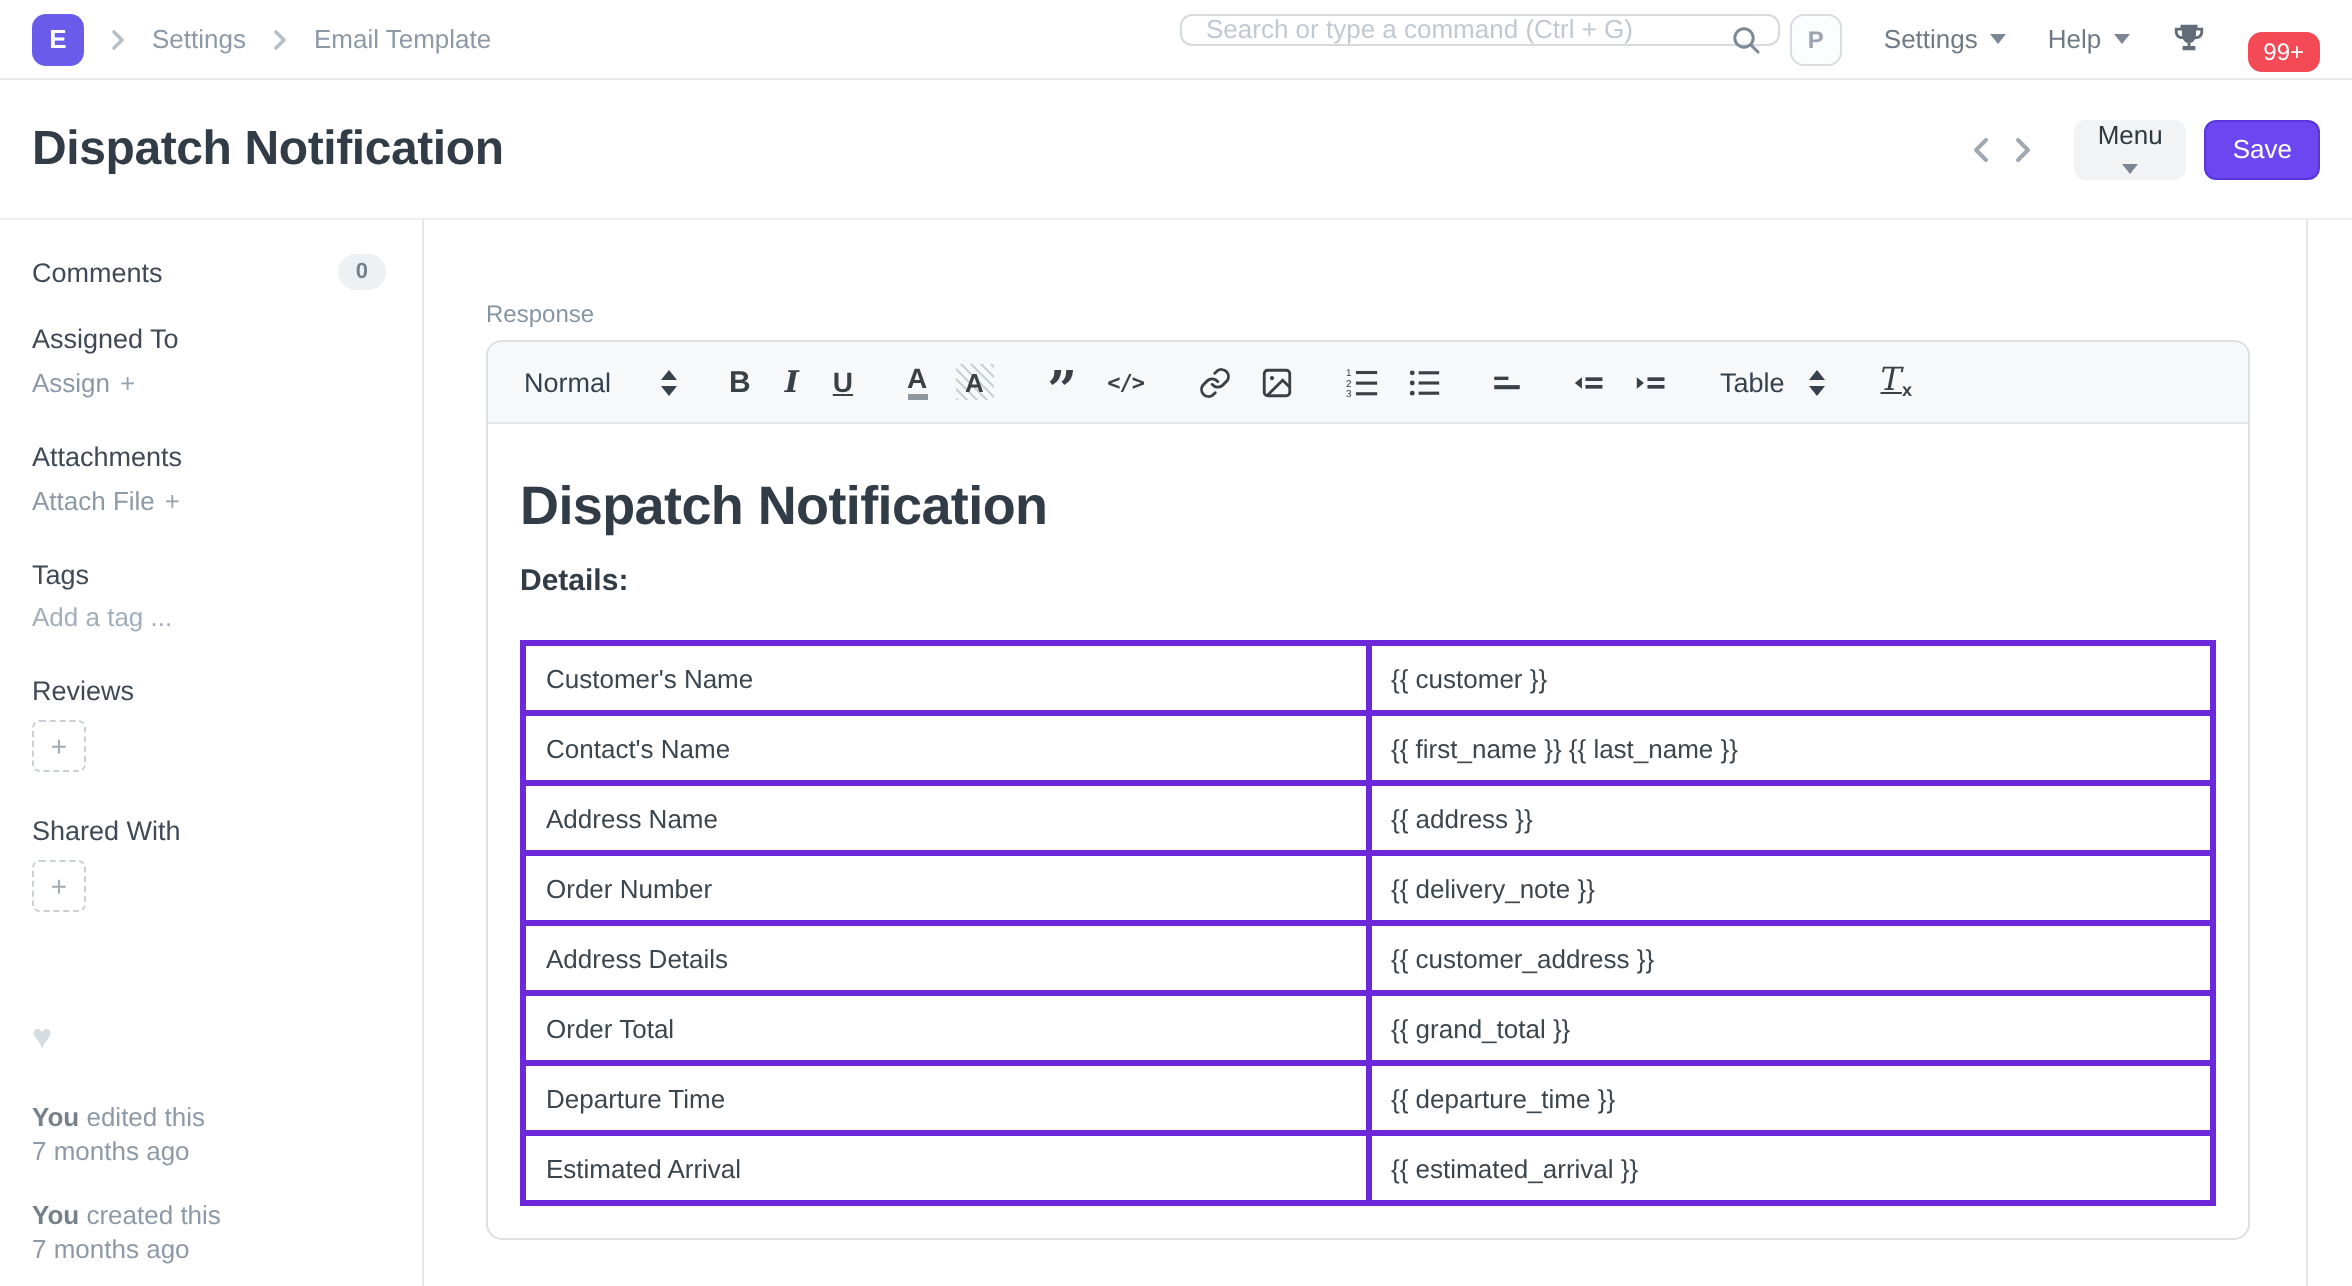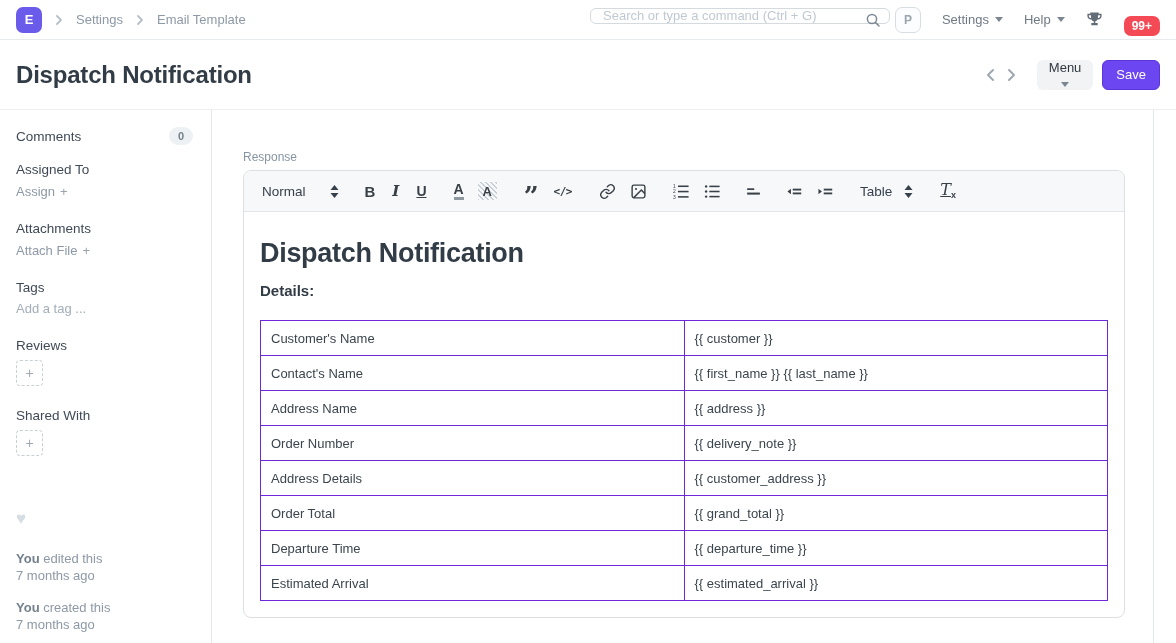--- a/index.html
+++ b/index.html
@@ -23,21 +23,21 @@
   .nav-right { margin-left:auto; display:flex; align-items:center; gap:21px; }
   .avatar { width:26px; height:26px; border:1px solid #d8dde2; border-radius:7px;
     background:#fcfdfe; color:#9aa5b0; font-size:12px; font-weight:600;
     display:flex; align-items:center; justify-content:center; }
   .nav-menu { display:flex; align-items:center; gap:6px; font-size:13px; font-weight:500;
     color:#6f7a85; cursor:pointer; }
   .caret { width:0; height:0; border-left:4px solid transparent; border-right:4px solid transparent;
     border-top:5px solid #7b8692; display:inline-block; }
   .trophy { color:#626d78; display:flex; }
   .notif-badge { background:var(--notification-bg,#f44a55); color:#fff; font-size:12px;
-    font-weight:bold; border-radius:7px; padding:3px 8px; line-height:14px; cursor:pointer;margin-top:12px; }
+    font-weight:normal; border-radius:7px; padding:3px 8px; line-height:14px; cursor:pointer;margin-top:12px; }
 
   
   .page-head { height:70px; display:flex; align-items:center; padding:0 16px;
     border-bottom:1px solid #eceef1; }
   .page-title { font-size:24px; font-weight:600; color:#323c46; letter-spacing:-0.2px; }
   .head-right { margin-left:auto; display:flex; align-items:center; }
   .nav-arrow { color:#9fa8b1; display:flex; cursor:pointer; padding:2px; }
   .btn { height:30px; border-radius:6px; font-size:13px; font-weight:500; cursor:pointer;
     display:inline-flex; align-items:center; border:none; font-family:"Liberation Sans",sans-serif; }
   .btn-menu { background:#f1f3f5; color:#2f3840; padding:0 12px; gap:7px; margin-left:16px;flex-direction:column; }
@@ -96,21 +96,21 @@
   .tb-clear { align-items:flex-start; }
   .clear-t { font-family:"DejaVu Serif",serif; font-style:italic; font-size:16px; line-height:16px;
     text-decoration:underline; }
   .clear-x { font-size:9px; font-weight:bold; margin-top:8px; }
 
   .editor-content { padding:0 16px 16px 16px; cursor:text; }
   .editor-content h1 { margin-top:26px; font-size:27px; font-weight:600; color:#323c46;
     letter-spacing:-0.3px; }
   .details { margin-top:13px; font-size:15px; font-weight:bold; color:#323c46; }
   .tpl-table { margin-top:21px; width:100%; border-collapse:collapse; }
-  .tpl-table td { border:1px solid #6d28d9; height:35px; padding:0 10px; font-size:13px;
+  .tpl-table td { border:3px solid #6d28d9; height:35px; padding:0 10px; font-size:13px;
     color:#3b454e; }
   .tpl-table td:first-child { width:50%; }
 
   svg { display:block; }
 </style>
 </head>
 <body>
 
 <header class="navbar">
   <div class="logo">E</div>

